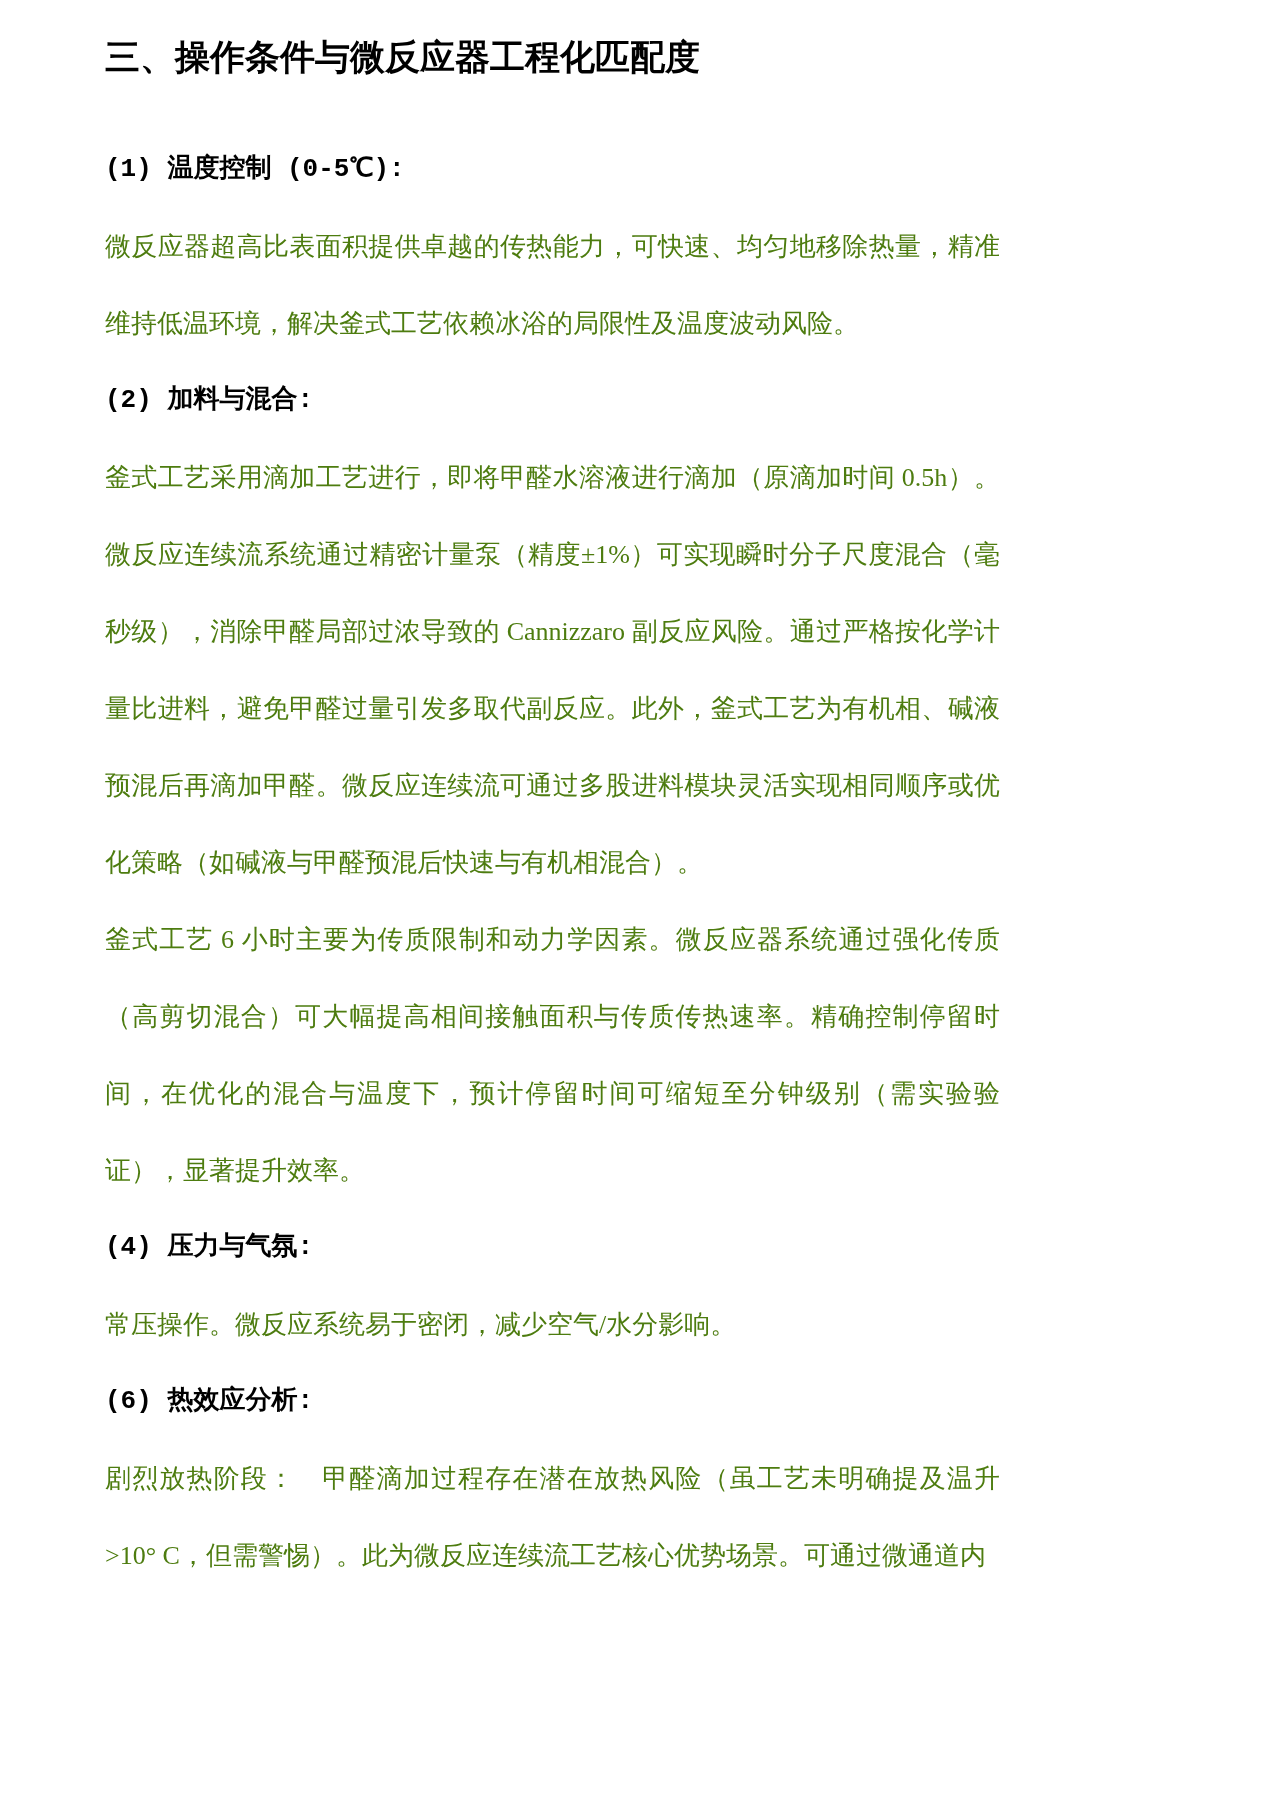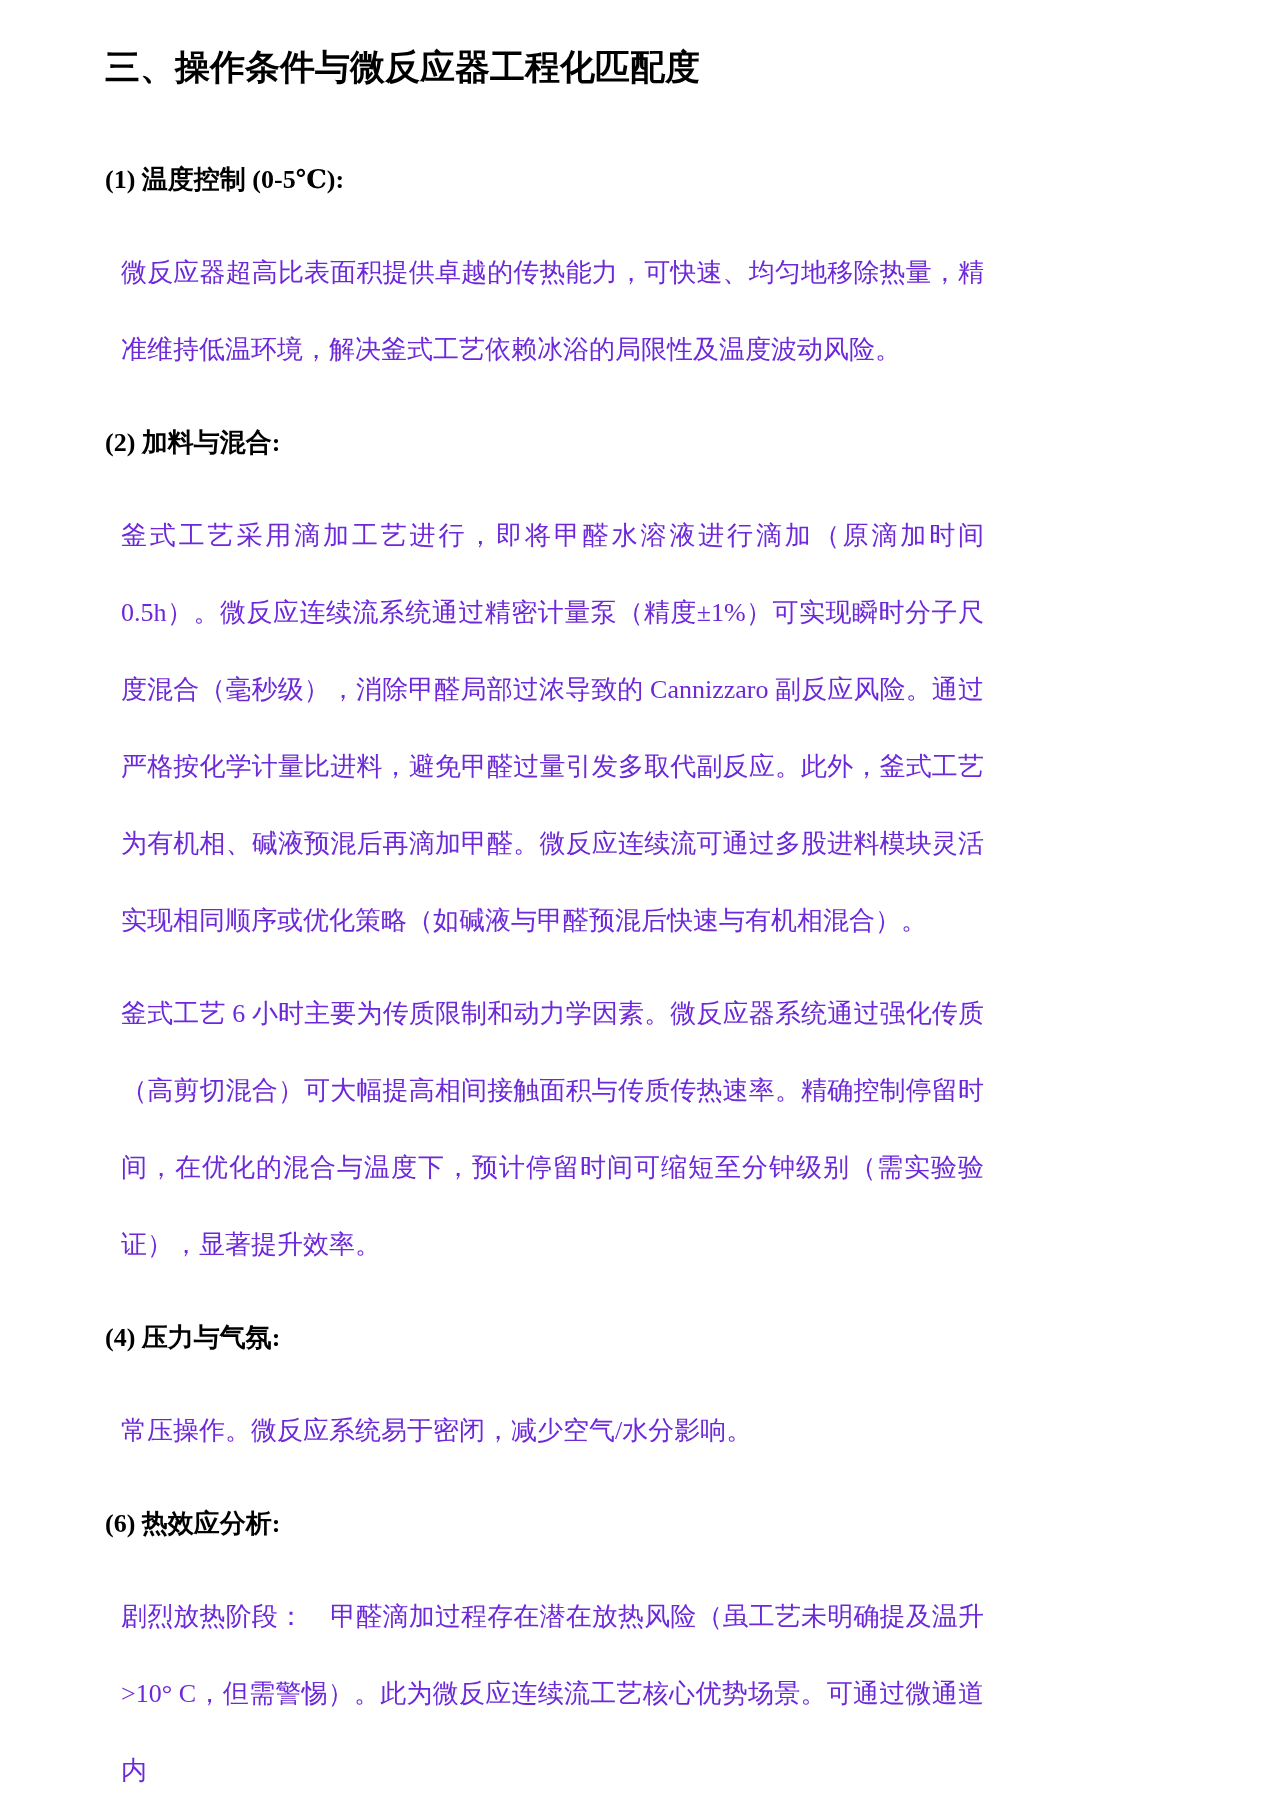--- a/index.html
+++ b/index.html
@@ -11,21 +11,21 @@
     width: 1280px;
     height: 1810px;
     overflow: hidden;
     color: #000000;
     font-family: "Liberation Serif", "DejaVu Serif", serif;
   }
   .page {
     box-sizing: border-box;
     width: 1280px;
     height: 1810px;
-    padding: 29px 280px 0 105px;
+    padding: 19px 280px 0 105px;
     background: #ffffff;
   }
   .section-title {
     margin: 0;
     font-family: "Liberation Serif", "DejaVu Serif", serif;
     font-weight: 900;
     font-size: 35px;
     line-height: 77px;
     color: #000000;
     white-space: nowrap;
@@ -33,29 +33,30 @@
   .section-title.first {
     margin-bottom: 35px;
   }
   .subsection-heading {
     margin: 0;
     font-weight: 700;
     font-size: 26px;
     line-height: 77px;
     color: #000000;
     white-space: nowrap;
+    font-family: Liberation Mono, monospace;
   }
   .body-paragraph {
-    margin: 16px;
+    margin: 0;
     font-weight: 400;
     font-size: 26px;
     line-height: 77px;
     text-align: justify;
     text-justify: inter-ideograph;
-    color: #6d28d9;
+    color: #4d7c0f;
   }
 </style>
 </head>
 <body>
 
 <div class="page">
 
   <h1 class="section-title first">三、操作条件与微反应器工程化匹配度</h1>
 
   <h2 class="subsection-heading">(1) 温度控制 (0-5℃):</h2>

